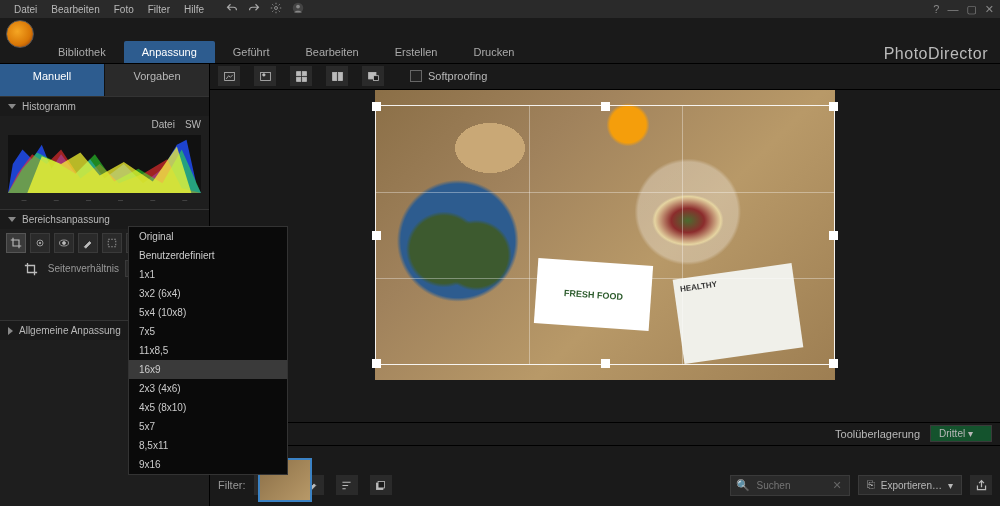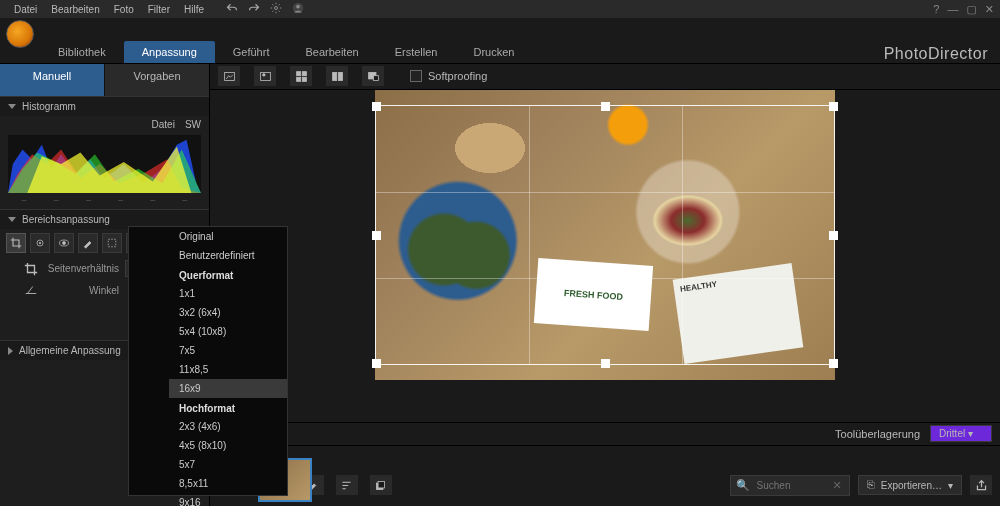--- a/index.html
+++ b/index.html
@@ -55,31 +55,31 @@
 }
 .photo-paper { position: absolute; right: 8%; bottom: 8%; width: 120px; height: 85px; background: #f0f0ea; transform: rotate(-8deg); font-size: 8px; color: #333; padding: 6px; }
 .photo-card { position: absolute; left: 35%; bottom: 18%; width: 115px; height: 65px; background: #fff; transform: rotate(4deg); display: flex; align-items: center; justify-content: center; font-size: 9px; font-weight: bold; color: #2d5c2d; }
 .crop-frame { position: absolute; left: 50%; top: 50%; transform: translate(-50%, -50%); width: 460px; height: 260px; border: 1px solid rgba(255,255,255,0.9); pointer-events: none; }
 .crop-frame::before, .crop-frame::after { content: ""; position: absolute; background: rgba(255,255,255,0.35); }
 .crop-frame::before { left: 33.3%; top: 0; bottom: 0; width: 1px; box-shadow: 153px 0 0 rgba(255,255,255,0.35); }
 .crop-frame::after { top: 33.3%; left: 0; right: 0; height: 1px; box-shadow: 0 86px 0 rgba(255,255,255,0.35); }
 .crop-handle { position: absolute; width: 9px; height: 9px; background: #fff; }
 .bottom-bar { height: 24px; border-top: 1px solid #000; display: flex; align-items: center; padding: 0 8px; gap: 8px; font-size: 11px; margin-top: 42px; }
 .bb-right { margin-left: auto; display: flex; align-items: center; gap: 10px; }
-.overlay-select { background: #6d28d9; border: 1px solid #3a3a3a; padding: 2px 18px 2px 8px; font-size: 10px; position: relative; }
+.overlay-select { background: #14532d; border: 1px solid #3a3a3a; padding: 2px 18px 2px 8px; font-size: 10px; position: relative; }
 .filmstrip-row { height: 80px; border-top: 1px solid #000; display: flex; align-items: center; padding: 0 8px; gap: 8px; position: relative; }
 .filter-label { font-size: 11px; color: #999; }
 .filter-ctls { display: flex; gap: 2px; }
 .search-box { margin-left: auto; background: #2a2a2a; border: 1px solid #3a3a3a; padding: 3px 6px; display: flex; align-items: center; gap: 6px; width: 120px; }
 .search-box input { background: transparent; border: none; color: #bbb; font-size: 10px; width: 70px; outline: none; }
 .export-btn { background: #2a2a2a; border: 1px solid #3a3a3a; padding: 3px 8px; display: flex; align-items: center; gap: 6px; cursor: pointer; font-size: 10px; }
 .thumb-strip { position: absolute; left: 258px; bottom: 4px; display: flex; gap: 4px; }
 .thumb { width: 54px; height: 44px; border: 2px solid #3b82c4; background: linear-gradient(135deg,#8b6f47,#b89968); }
 
-.dropdown { position: absolute; left: 128px; top: 226px; width: 160px; background: #0a0a0a; border: 1px solid #333; z-index: 100; font-size: 10px; max-height: 270px; padding-left: 40px; }
+.dropdown { position: absolute; left: 128px; top: 226px; width: 160px; background: #0a0a0a; border: 1px solid #333; z-index: 100; font-size: 10px; max-height: 270px; }
 .dd-item { padding: 4px 10px; cursor: pointer; color: #ccc; }
 .dd-item:hover, .dd-item.sel { background: #3a3a3a; }
 .dd-hdr { padding: 5px 10px 3px; font-weight: bold; color: #ddd; }
 </style>
 </head>
 <body>
 
 <div class="topbar">
   <div class="menu">
     <span>Datei</span>
@@ -202,26 +202,20 @@
     </div>
     <div class="prop-row">
       <svg width="14" height="14" viewBox="0 0 16 16">
           <path d="M4 1v11h11M1 4h11v11" stroke="#bbb" fill="none" stroke-width="1.5"></path>
         </svg>
       <span class="prop-label">Seitenverhältnis</span>
       <span class="prop-val">16x9</span>
       <span class="prop-drop">▾</span>
       <span class="lock-icon">🔒</span>
     </div>
-    <div class="prop-row">
-      <svg width="14" height="14" viewBox="0 0 16 16">
-          <path d="M2 12h12M4 12l6-8" stroke="#bbb" fill="none"></path>
-        </svg>
-      <span class="prop-label">Winkel</span>
-    </div>
 
     <div class="section-hdr" style="margin-top:40px">
       <span style="display:inline-block;width:0;height:0;border-top:4px solid transparent;border-bottom:4px solid transparent;border-left:5px solid #888"></span>
       <span>Allgemeine Anpassung</span>
     </div>
   </div>
 
   <div class="canvas-area">
     <div class="canvas-toolbar">
       <div class="ct-btn">
@@ -338,27 +332,25 @@
   </div>
 </div>
 
 <div class="thumb-strip">
   <div class="thumb"></div>
 </div>
 
 <div class="dropdown">
   <div class="dd-item">Original</div>
   <div class="dd-item">Benutzerdefiniert</div>
-  <div class="dd-hdr">Querformat</div>
   <div class="dd-item">1x1</div>
   <div class="dd-item">3x2 (6x4)</div>
   <div class="dd-item">5x4 (10x8)</div>
   <div class="dd-item">7x5</div>
   <div class="dd-item">11x8,5</div>
   <div class="dd-item sel">16x9</div>
-  <div class="dd-hdr">Hochformat</div>
   <div class="dd-item">2x3 (4x6)</div>
   <div class="dd-item">4x5 (8x10)</div>
   <div class="dd-item">5x7</div>
   <div class="dd-item">8,5x11</div>
   <div class="dd-item">9x16</div>
 
 </div>
 
 </body></html>

